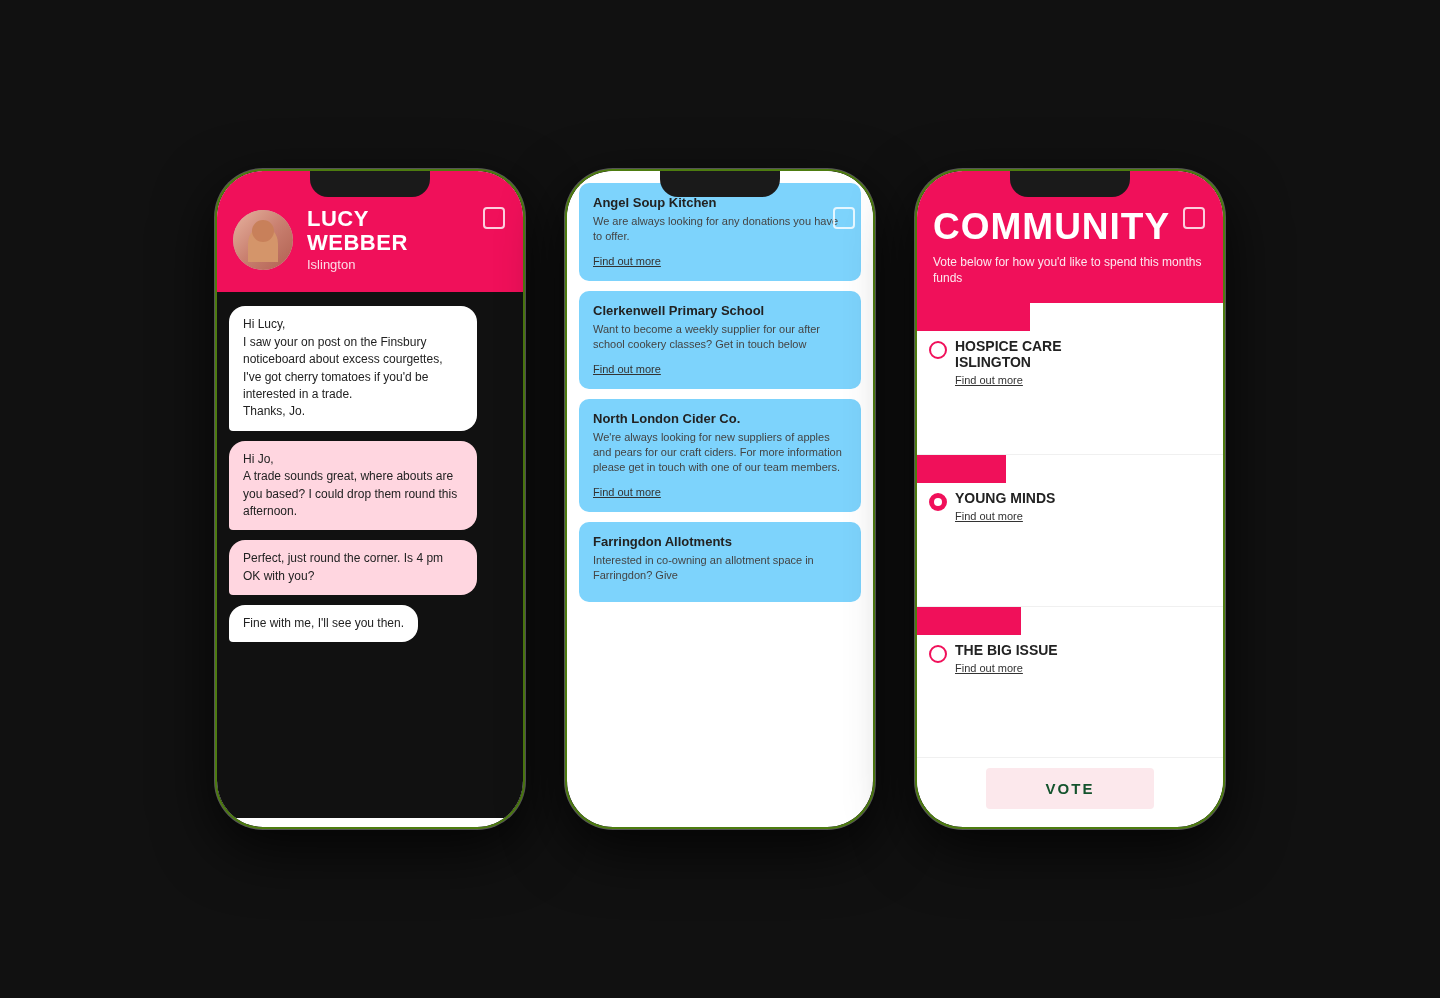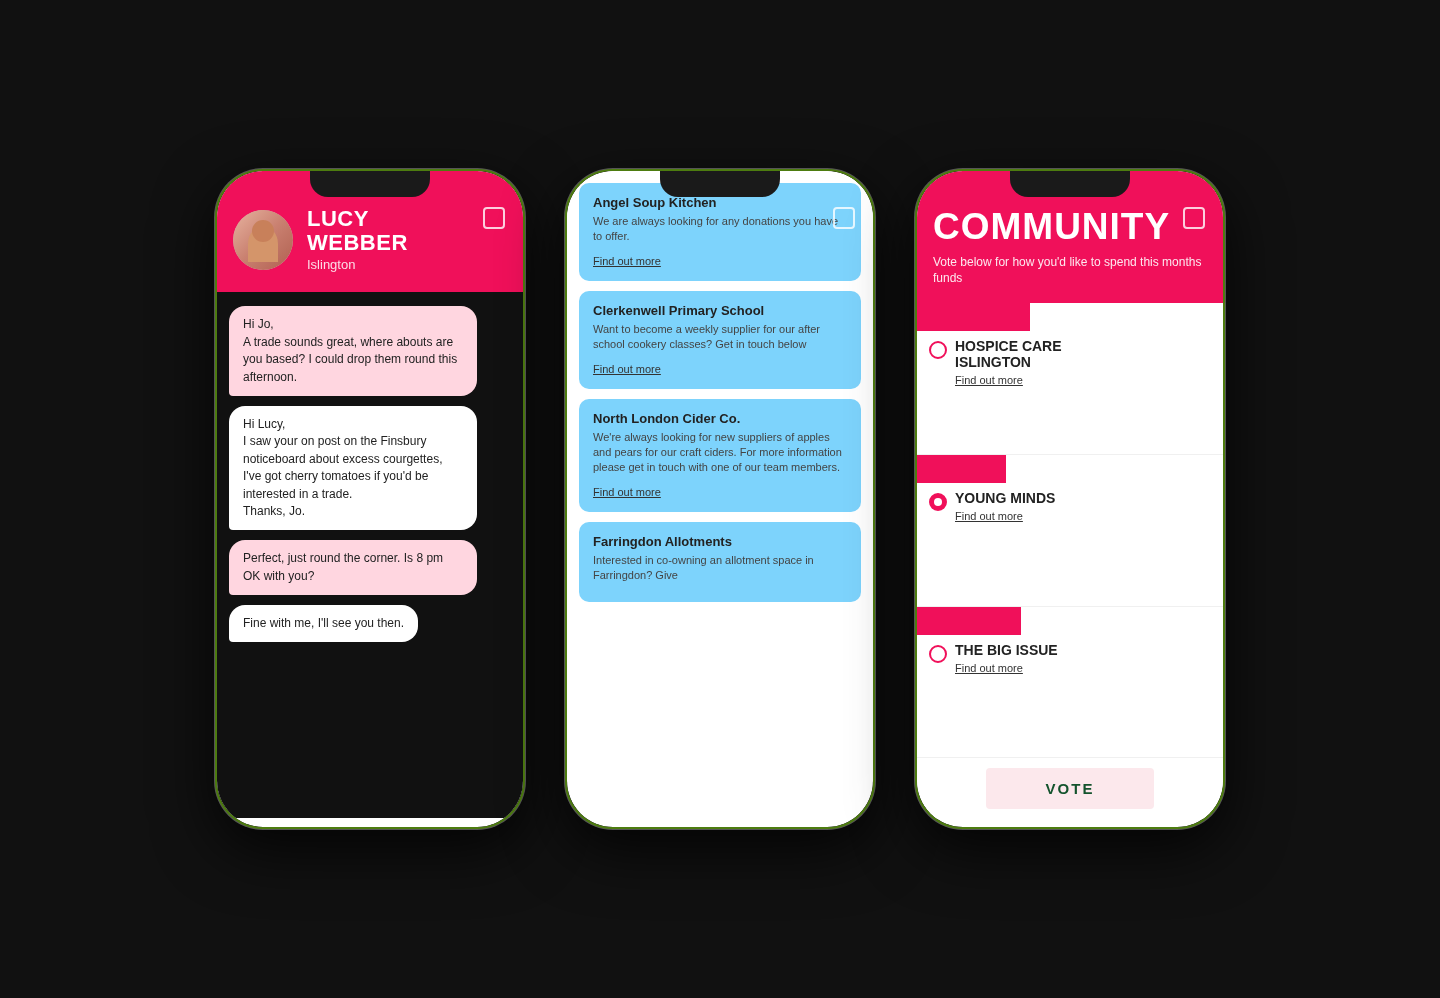--- a/index.html
+++ b/index.html
@@ -409,23 +409,23 @@
         <div class="user-info">
           <h1>
             <span>LUCY</span><br>
             <span>WEBBER</span>
           </h1>
           <div class="location">Islington</div>
         </div>
       </div>
 
       <div class="messages-body">
+        <div class="msg-bubble msg-received">Hi Lucy,<br>I saw your on post on the Finsbury noticeboard about excess courgettes, I've got cherry tomatoes if you'd be interested in a trade.<br>Thanks, Jo.</div>
         <div class="msg-bubble msg-sent">Hi Jo,<br>A trade sounds great, where abouts are you based? I could drop them round this afternoon.</div>
-        <div class="msg-bubble msg-received">Hi Lucy,<br>I saw your on post on the Finsbury noticeboard about excess courgettes, I've got cherry tomatoes if you'd be interested in a trade.<br>Thanks, Jo.</div>
-        <div class="msg-bubble msg-sent">Perfect, just round the corner. Is 8 pm OK with you?</div>
+        <div class="msg-bubble msg-sent">Perfect, just round the corner. Is 4 pm OK with you?</div>
         <div class="msg-bubble msg-received">Fine with me, I'll see you then.</div>
       </div>
     </div>
   </div>
 
   <div class="phone">
     <div class="phone-screen">
       <div class="stop-btn"></div>
       <div class="area-body">
         <div class="area-card">

